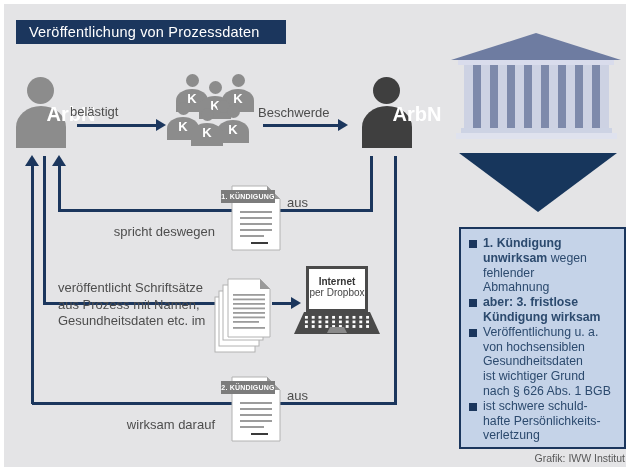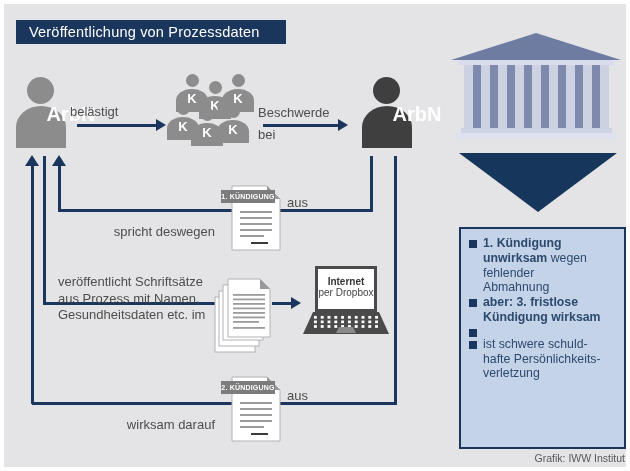--- a/index.html
+++ b/index.html
@@ -39,21 +39,21 @@
   
   .cap{position:absolute;font-size:13px;color:#4d4d4d;z-index:2;}
   .center{text-align:left;} .right{text-align:right;margin-top:29px;}
   .pre{white-space:pre-line;line-height:16.5px;}
   
   .doc{position:absolute;width:50px;height:66px;z-index:3;}
   .doc-band{position:absolute;left:-10px;top:5px;width:54px;height:13px;background:#7c7c7c;color:#fff;
     font-size:7px;font-weight:bold;text-align:center;line-height:13px;letter-spacing:.2px;z-index:2;}
   .stack{position:absolute;z-index:2;}
   
-  .laptop{position:absolute;left:303px;top:266px;width:86px;height:72px;z-index:2;text-decoration:underline;}
+  .laptop{position:absolute;left:294px;top:266px;width:86px;height:72px;z-index:2;text-decoration:underline;}
   .lscreen{position:absolute;left:12px;top:0;width:62px;height:46px;background:#fff;border:3px solid #4a4a4a;text-align:center;}
   .lscreen .l1{font-size:10px;font-weight:bold;color:#333;margin-top:7px;}
   .lscreen .l2{font-size:10px;color:#444;}
   .lkeys{position:absolute;left:0;top:46px;width:86px;height:22px;background:#4a4a4a;
     -webkit-clip-path:polygon(10px 0,76px 0,86px 100%,0 100%);clip-path:polygon(10px 0,76px 0,86px 100%,0 100%);}
   .ldots{position:absolute;left:9px;right:9px;top:3px;height:13px;
     background-image:radial-gradient(circle,#fff 1.4px,transparent 1.6px);background-size:6.8px 4.6px;}
   .lpad{position:absolute;left:33px;bottom:1px;width:20px;height:6px;background:#8a8a8a;
     -webkit-clip-path:polygon(3px 0,17px 0,20px 100%,0 100%);clip-path:polygon(3px 0,17px 0,20px 100%,0 100%);}
   
@@ -138,21 +138,20 @@
       <div class="p-label">K</div>
     </div>
     <div class="kperson" style="left:21px;top:37px;">
       <div class="p-head"></div>
         <div class="p-body"></div>
       <div class="p-label">K</div>
     </div>
   </div>
 
   <div class="cap center" style="left:258px;top:105px;width:80px;">Beschwerde</div>
-  <div class="cap center" style="left:258px;top:127px;width:80px;">bei</div>
 
   <div class="person bigperson" style="left:362px;top:77px;">
     <div class="p-head" style="background:var(--pdark);"></div>
     <div class="p-body" style="background:var(--pdark);"></div>
     <div class="p-label">ArbN</div>
   </div>
 
   <div class="cap right" style="left:90px;top:195px;width:125px;">spricht deswegen</div>
   <div class="cap" style="left:287px;top:195px;">aus</div>
 
@@ -163,21 +162,21 @@
       <rect class="docline" x="9" y="26" width="32" height="2"></rect>
       <rect class="docline" x="9" y="32" width="32" height="2"></rect>
       <rect class="docline" x="9" y="38" width="32" height="2"></rect>
       <rect class="docline" x="9" y="44" width="32" height="2"></rect>
       <rect class="docline" x="9" y="50" width="24" height="2"></rect>
       <rect class="docsig" x="20" y="57" width="17" height="2"></rect>
     </svg>
     <div class="doc-band">1. KÜNDIGUNG</div>
   </div>
 
-  <div class="cap center pre" style="left:58px;top:274px;width:152px;">veröffentlicht Schriftsätze
+  <div class="cap center pre" style="left:58px;top:280px;width:152px;">veröffentlicht Schriftsätze
 aus Prozess mit Namen,
 Gesundheitsdaten etc. im</div>
 
   <div class="stack" style="left:214px;top:277px;">
     <svg width="58" height="77">
       <rect x="1" y="20" width="40" height="55" fill="#fff" stroke="#b2b2b2"></rect>
       <rect x="5" y="14" width="40" height="55" fill="#fff" stroke="#b2b2b2"></rect>
       <rect x="9" y="8" width="40" height="55" fill="#fff" stroke="#b2b2b2"></rect>
       <path d="M14,2 H46 L56,12 V60 H14 Z" fill="#fff" stroke="#b2b2b2"></path>
       <path d="M46,2 L46,12 L56,12 Z" fill="#999999"></path>
@@ -238,20 +237,25 @@
 fehlender
 Abmahnung</span></p>
         </li>
         <li>
           <span class="sq"></span>
           <p class="bt"><span class="bold">aber: 3. fristlose
 Kündigung wirksam</span></p>
         </li>
         <li>
           <span class="sq"></span>
+          <p class="bt"><span>Veröffentlichung u. a.
+von hochsensiblen
+Gesundheitsdaten
+ist wichtiger Grund
+nach § 626 Abs. 1 BGB</span></p>
         </li>
         <li>
           <span class="sq"></span>
           <p class="bt"><span>ist schwere schuld-
 hafte Persönlichkeits-
 verletzung</span></p>
         </li>
       </ul>
   </div>
 

